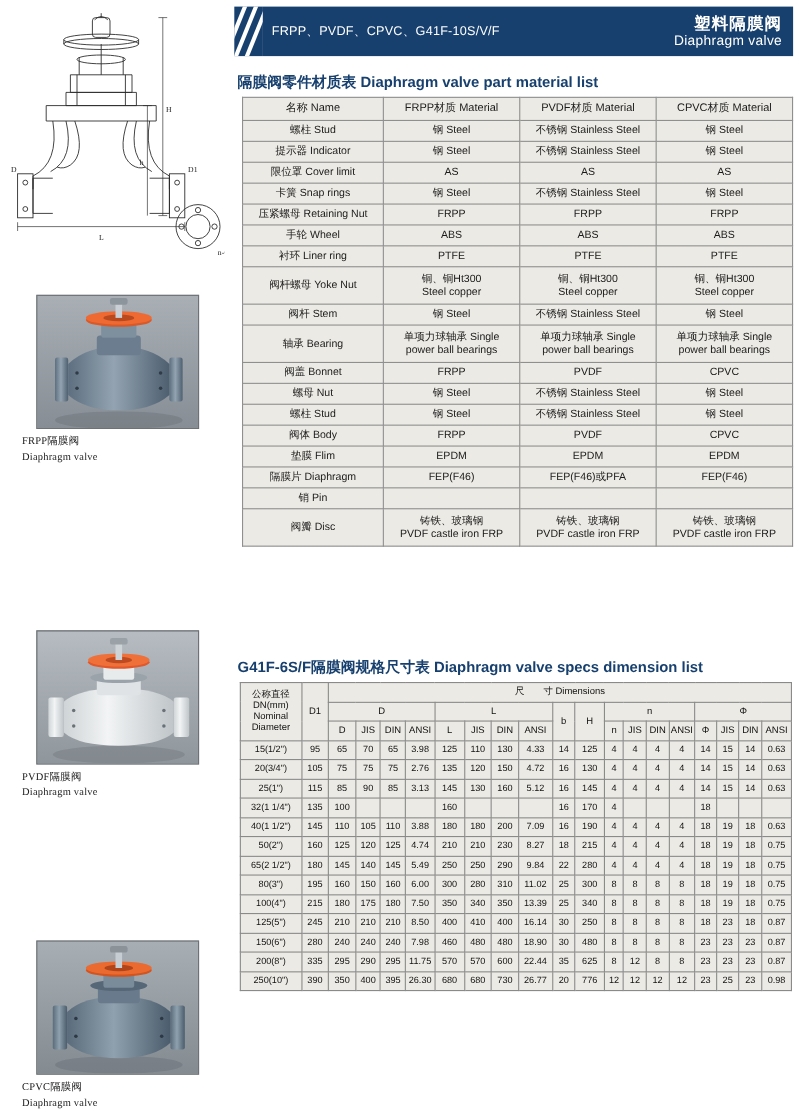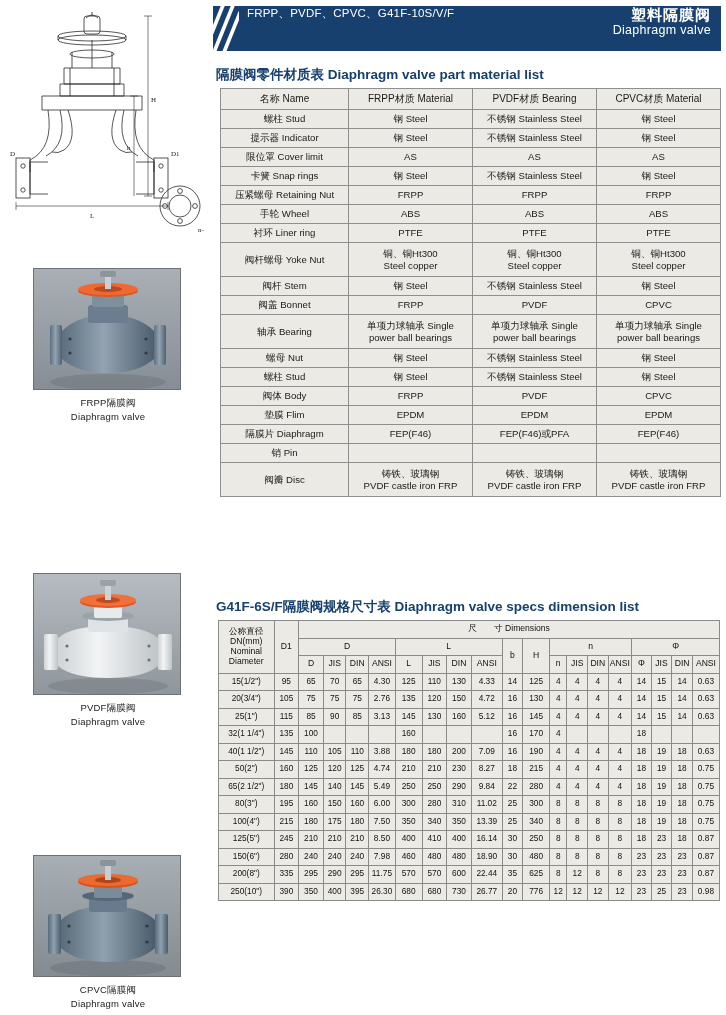--- a/index.html
+++ b/index.html
@@ -38,21 +38,21 @@
     top: -8px;
     width: 4px;
     height: 64px;
     background: #ffffff;
     transform: skewX(-22deg);
   }
   .header-main {
     flex: 1;
     background: #17406e;
     display: flex;
-    align-items: flex-start;
+    align-items: center;
     justify-content: space-between;
     padding: 0 10px 0 8px;
     position: relative;
   }
   .header-codes {
     color: #ffffff;
     font-size: 11.5px;
     letter-spacing: .2px;
     white-space: nowrap;
   }
@@ -159,27 +159,28 @@
     height: 122px;
     background: #9aa0a6;
     border: 1px solid #6d7276;
     overflow: hidden;
   }
   #photo1 { top: 268px; }
   #photo2 { top: 573px; }
   #photo3 { top: 855px; }
   .caption {
     position: absolute;
-    left: 8px;
+    left: 20px;
     width: 200px;
-    text-align: center;
+    text-align: left;
     font-size: 9.5px;
     color: #222;
     line-height: 1.45;
     letter-spacing: .2px;
+    font-family: Liberation Serif, serif;
   }
   #cap1 { top: 396px; }
   #cap2 { top: 701px; }
   #cap3 { top: 983px; }
 </style>
 </head>
 <body>
 
 <div class="page">
 
@@ -387,21 +388,21 @@
       <colgroup>
         <col style="width:128px">
           <col style="width:124px">
           <col style="width:124px">
           <col style="width:124px">
       </colgroup>
       <thead>
         <tr>
           <th>名称 Name</th>
           <th>FRPP材质 Material</th>
-          <th>PVDF材质 Bearing</th>
+          <th>PVDF材质 Material</th>
           <th>CPVC材质 Material</th>
         </tr>
       </thead>
       <tbody id="mat-body">
           <tr>
             <td class="name">螺柱 Stud</td>
             <td>钢 Steel</td>
             <td>不锈钢 Stainless Steel</td>
             <td>钢 Steel</td>
           </tr>
@@ -455,40 +456,40 @@
               <div>铜、铜Ht300</div>
               <div>Steel copper</div>
             </td>
           </tr>
           <tr>
             <td class="name">阀杆 Stem</td>
             <td>钢 Steel</td>
             <td>不锈钢 Stainless Steel</td>
             <td>钢 Steel</td>
           </tr>
-          <tr>
-            <td class="name">阀盖 Bonnet</td>
-            <td>FRPP</td>
-            <td>PVDF</td>
-            <td>CPVC</td>
-          </tr>
           <tr style="height: 34px;">
             <td class="name">轴承 Bearing</td>
             <td class="two-line">
               <div>单项力球轴承 Single</div>
               <div>power ball bearings</div>
             </td>
             <td class="two-line">
               <div>单项力球轴承 Single</div>
               <div>power ball bearings</div>
             </td>
             <td class="two-line">
               <div>单项力球轴承 Single</div>
               <div>power ball bearings</div>
             </td>
+          </tr>
+          <tr>
+            <td class="name">阀盖 Bonnet</td>
+            <td>FRPP</td>
+            <td>PVDF</td>
+            <td>CPVC</td>
           </tr>
           <tr>
             <td class="name">螺母 Nut</td>
             <td>钢 Steel</td>
             <td>不锈钢 Stainless Steel</td>
             <td>钢 Steel</td>
           </tr>
           <tr>
             <td class="name">螺柱 Stud</td>
             <td>钢 Steel</td>
@@ -602,21 +603,21 @@
             <th>ANSI</th>
           </tr>
       </thead>
       <tbody id="dim-body">
           <tr>
             <td class="dn">15(1/2")</td>
             <td>95</td>
             <td>65</td>
             <td>70</td>
             <td>65</td>
-            <td>4.30</td>
+            <td>3.98</td>
             <td>125</td>
             <td>110</td>
             <td>130</td>
             <td>4.33</td>
             <td>14</td>
             <td>125</td>
             <td>4</td>
             <td>4</td>
             <td>4</td>
             <td>4</td>

